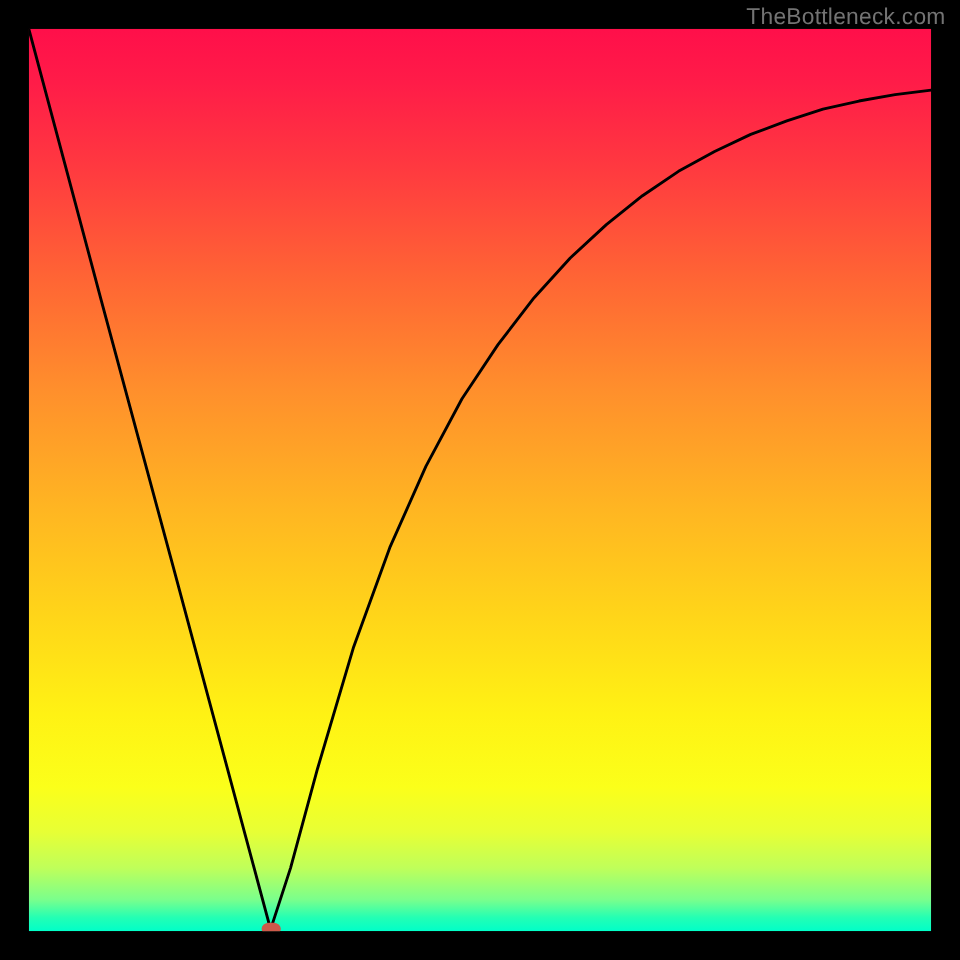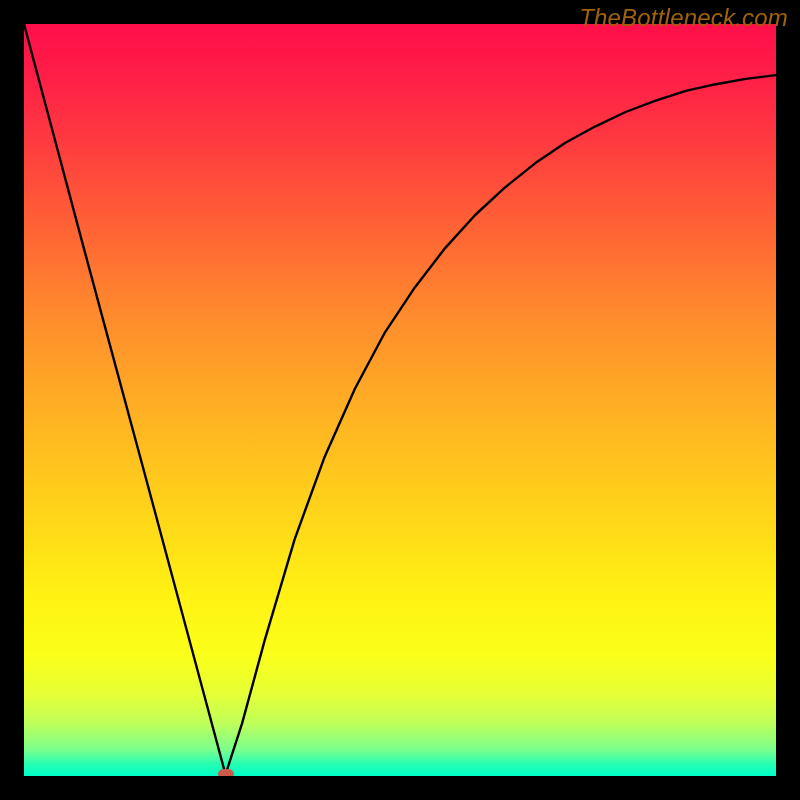--- a/index.html
+++ b/index.html
@@ -43,27 +43,26 @@
       #bfff5a 93%,
       #7aff8c 96.5%,
       #23ffb4 98.5%,
       #00ffc9 100%
     );
   }
   .watermark {
     position: absolute;
     top: 4px;
     right: 12px;
-    color: #a16207;
-    font-size: 24px;
+    color: #737373;
+    font-size: 19px;
     font-weight: 500;
     letter-spacing: 0.2px;
     font-family: "Segoe UI", Arial, sans-serif;
     user-select: none;
-    font-style: italic;
   }
   svg.curve {
     position: absolute;
     inset: 0;
     width: 100%;
     height: 100%;
   }
   .dot {
     position: absolute;
     width: 16px;

